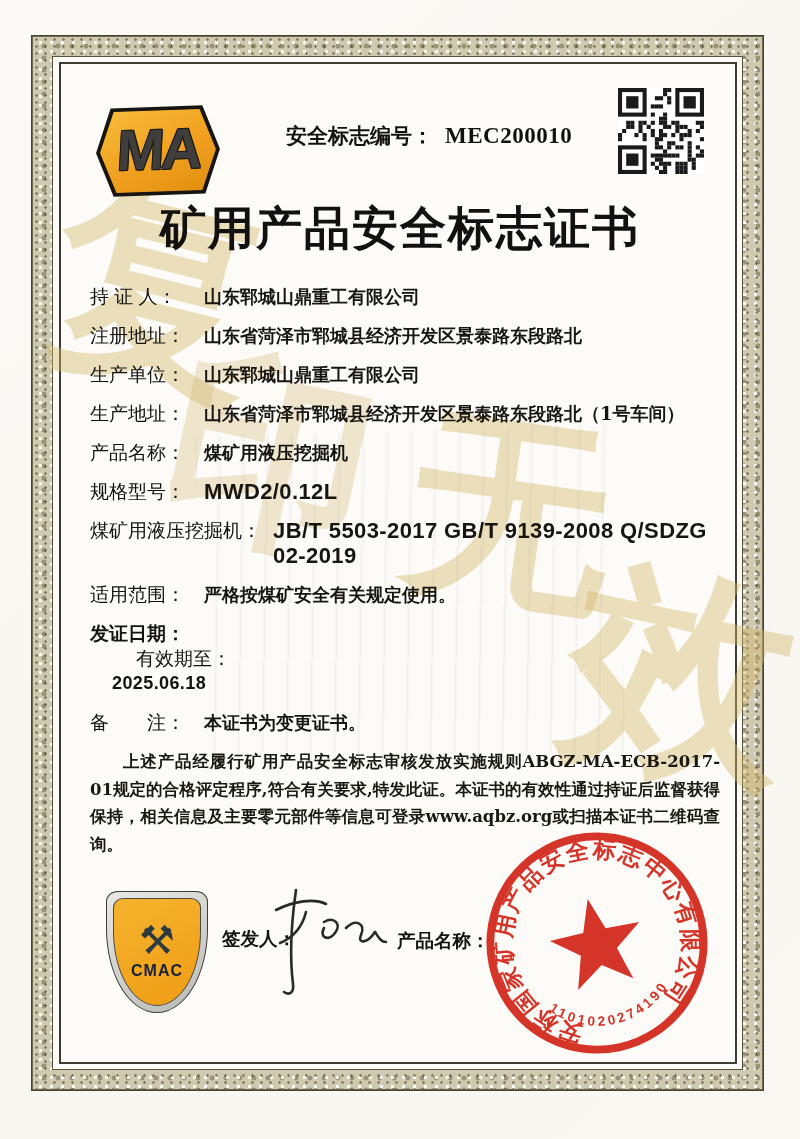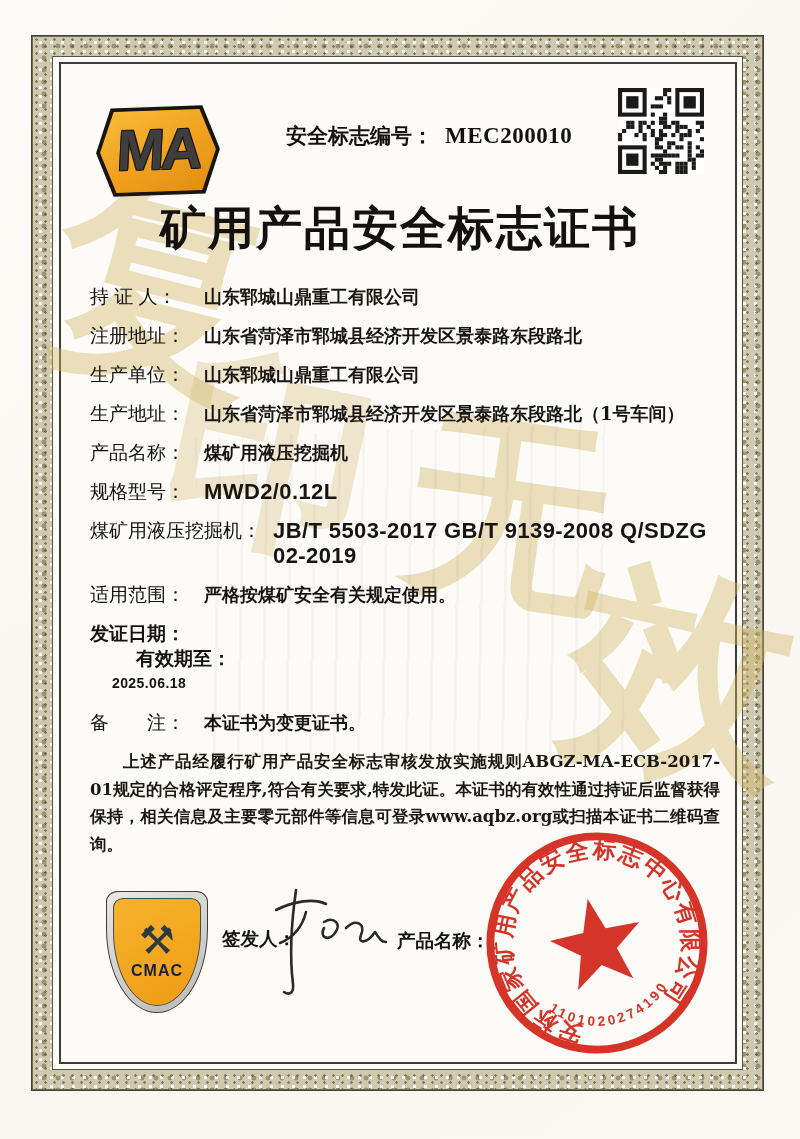--- a/index.html
+++ b/index.html
@@ -63,22 +63,22 @@
       font-weight:400;white-space:nowrap;color:#13110e;}
   .row.wide .lab{min-width:0;margin-right:12px;}
   .row .val{flex:1 1 auto;font-family:"DejaVu Serif",serif;font-weight:600;
       font-size:18px;line-height:25px;color:#181510;}
   .row .val.num{font-family:"Liberation Sans",sans-serif;font-weight:800;
       letter-spacing:.4px;font-size:22px;}
   .row.addr2 .val{max-width:505px;}
   .daterow{display:flex;margin-bottom:14px;flex-direction:column;}
   .daterow .lab{flex:0 0 auto;min-width:114px;font-size:19px;line-height:25px;font-weight:800;}
   .daterow .val{flex:0 0 auto;width:182px;font-weight:800;font-size:18px;line-height:25px;letter-spacing:.4px;}
-  .daterow .lab2{flex:0 0 auto;margin-left:46px;min-width:112px;font-size:19px;line-height:25px;font-weight:700;}
-  .daterow .val2{flex:0 0 auto;margin-left:22px;font-weight:800;font-size:14px;line-height:25px;letter-spacing:.4px;}
+  .daterow .lab2{flex:0 0 auto;margin-left:46px;min-width:112px;font-size:19px;line-height:25px;font-weight:400;}
+  .daterow .val2{flex:0 0 auto;margin-left:22px;font-weight:800;font-size:18px;line-height:25px;letter-spacing:.4px;}
 
   .statement{position:absolute;left:90px;top:748px;width:630px;
       font-family:"DejaVu Serif",serif;font-weight:600;font-size:16.5px;
       line-height:27.5px;text-align:justify;text-indent:2em;color:#1b1812;}
 
   
   .cmac{position:absolute;left:106px;top:891px;width:100px;height:120px;
       background:linear-gradient(150deg,#e8e8e6,#b9b9b4);
       border:1.5px solid #3c3c38;
       border-radius:12% 12% 52% 52% / 9% 9% 72% 72%;

